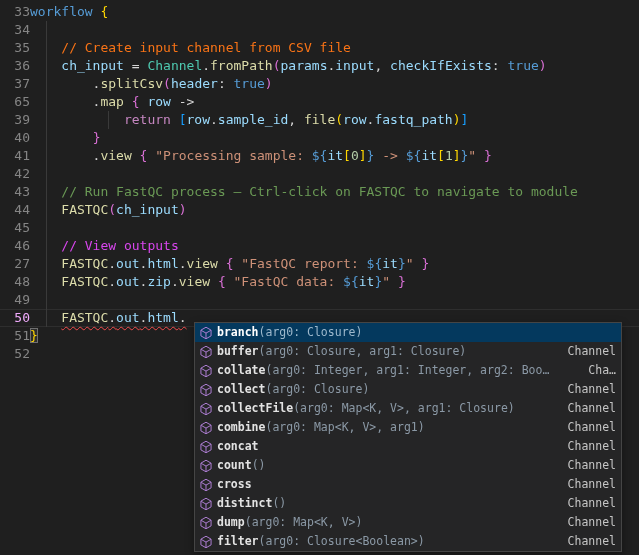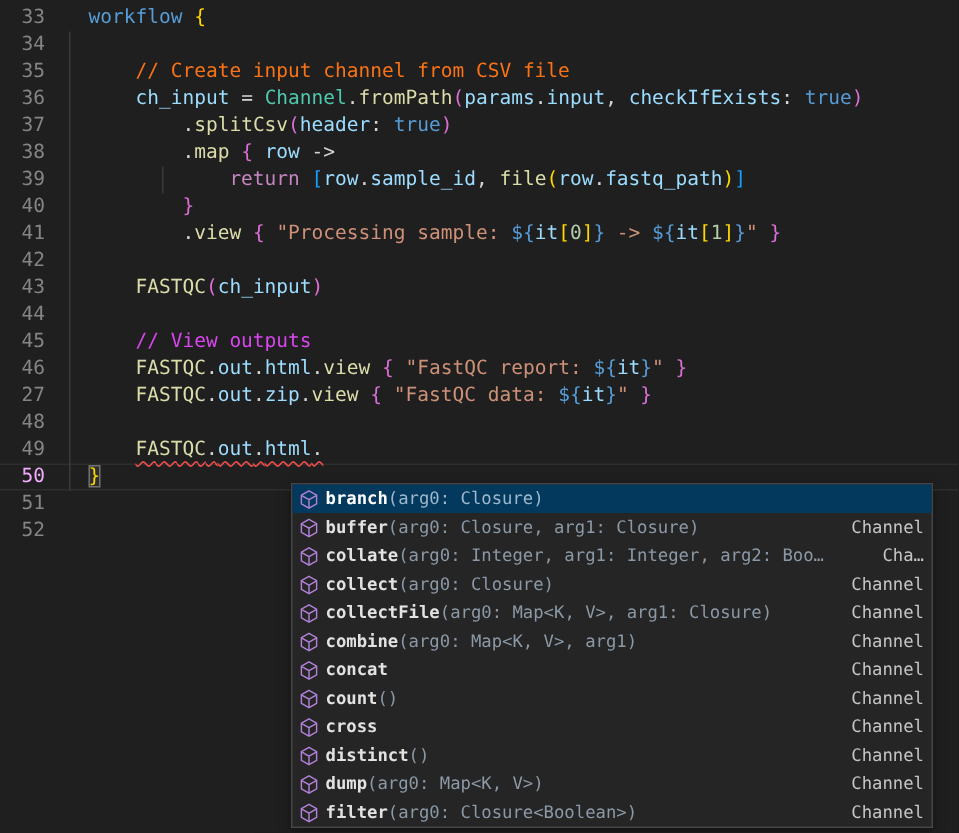--- a/index.html
+++ b/index.html
@@ -6,21 +6,21 @@
   .screen{
     position:relative;width:639px;height:555px;overflow:hidden;
     background:var(--editor-bg,#1f1f1f);
     font-family:"DejaVu Sans Mono","Liberation Mono",monospace;
   }
   
   .gutter{position:absolute;left:0;top:3px;width:30px;text-align:right;z-index:2;}
   .gutter .ln{height:18px;line-height:18px;font-size:13px;color:#858585;}
   .gutter .ln.active{color:#f0abfc;}
   
-  .code{position:absolute;left:59px;top:3px;right:0;z-index:2;}
+  .code{position:absolute;left:30px;top:3px;right:0;z-index:2;}
   .code-line{height:18px;line-height:18px;font-size:13px;white-space:pre;color:#d4d4d4;}
   .squiggle{
     text-decoration-line:underline;text-decoration-style:wavy;
     text-decoration-color:var(--err,#f14c4c);text-decoration-thickness:1px;
     text-underline-offset:3.5px;
   }
   .bracket-match{outline:1px solid #707070;outline-offset:-1px;background:rgba(110,110,110,.18);}
   
   .current-line{position:absolute;left:0;top:309px;width:639px;height:18px;box-sizing:border-box;
     border-top:1px solid #2e2e2e;border-bottom:1px solid #2e2e2e;z-index:1;}
@@ -48,21 +48,21 @@
 <div class="screen">
   <div class="current-line"></div>
   <div class="indent-guide guide-a"></div>
   <div class="indent-guide guide-b"></div>
   <div class="gutter">
       <div class="ln">33</div>
       <div class="ln">34</div>
       <div class="ln">35</div>
       <div class="ln">36</div>
       <div class="ln">37</div>
-      <div class="ln">38</div>
+      <div class="ln">65</div>
       <div class="ln">39</div>
       <div class="ln">40</div>
       <div class="ln">41</div>
       <div class="ln">42</div>
       <div class="ln">43</div>
       <div class="ln">44</div>
       <div class="ln">45</div>
       <div class="ln">46</div>
       <div class="ln">27</div>
       <div class="ln">48</div>
@@ -75,20 +75,21 @@
       <div class="code-line"><span style="color: rgb(86, 156, 214);">workflow</span><span style="color: rgb(212, 212, 212);"> </span><span style="color: rgb(255, 215, 0);">{</span></div>
       <div class="code-line"></div>
       <div class="code-line"><span style="color: #f97316;">    // Create input channel from CSV file</span></div>
       <div class="code-line"><span style="color: rgb(212, 212, 212);">    </span><span style="color: rgb(156, 220, 254);">ch_input</span><span style="color: rgb(212, 212, 212);"> = </span><span style="color: rgb(78, 201, 176);">Channel</span><span style="color: rgb(212, 212, 212);">.</span><span style="color: rgb(220, 220, 170);">fromPath</span><span style="color: rgb(218, 112, 214);">(</span><span style="color: rgb(156, 220, 254);">params</span><span style="color: rgb(212, 212, 212);">.</span><span style="color: rgb(156, 220, 254);">input</span><span style="color: rgb(212, 212, 212);">, </span><span style="color: rgb(156, 220, 254);">checkIfExists</span><span style="color: rgb(212, 212, 212);">: </span><span style="color: rgb(86, 156, 214);">true</span><span style="color: rgb(218, 112, 214);">)</span></div>
       <div class="code-line"><span style="color: rgb(212, 212, 212);">        .</span><span style="color: rgb(220, 220, 170);">splitCsv</span><span style="color: rgb(218, 112, 214);">(</span><span style="color: rgb(156, 220, 254);">header</span><span style="color: rgb(212, 212, 212);">: </span><span style="color: rgb(86, 156, 214);">true</span><span style="color: rgb(218, 112, 214);">)</span></div>
       <div class="code-line"><span style="color: rgb(212, 212, 212);">        .</span><span style="color: rgb(220, 220, 170);">map</span><span style="color: rgb(212, 212, 212);"> </span><span style="color: rgb(218, 112, 214);">{</span><span style="color: rgb(212, 212, 212);"> </span><span style="color: rgb(156, 220, 254);">row</span><span style="color: rgb(212, 212, 212);"> -&gt;</span></div>
       <div class="code-line"><span style="color: rgb(212, 212, 212);">            </span><span style="color: rgb(197, 134, 192);">return</span><span style="color: rgb(212, 212, 212);"> </span><span style="color: rgb(23, 159, 255);">[</span><span style="color: rgb(156, 220, 254);">row</span><span style="color: rgb(212, 212, 212);">.</span><span style="color: rgb(156, 220, 254);">sample_id</span><span style="color: rgb(212, 212, 212);">, </span><span style="color: rgb(220, 220, 170);">file</span><span style="color: rgb(255, 215, 0);">(</span><span style="color: rgb(156, 220, 254);">row</span><span style="color: rgb(212, 212, 212);">.</span><span style="color: rgb(156, 220, 254);">fastq_path</span><span style="color: rgb(255, 215, 0);">)</span><span style="color: rgb(23, 159, 255);">]</span></div>
       <div class="code-line"><span style="color: rgb(212, 212, 212);">        </span><span style="color: rgb(218, 112, 214);">}</span></div>
       <div class="code-line"><span style="color: rgb(212, 212, 212);">        .</span><span style="color: rgb(220, 220, 170);">view</span><span style="color: rgb(212, 212, 212);"> </span><span style="color: rgb(218, 112, 214);">{</span><span style="color: rgb(212, 212, 212);"> </span><span style="color: rgb(206, 145, 120);">"Processing sample: </span><span style="color: rgb(86, 156, 214);">${</span><span style="color: rgb(156, 220, 254);">it</span><span style="color: rgb(255, 215, 0);">[</span><span style="color: rgb(181, 206, 168);">0</span><span style="color: rgb(255, 215, 0);">]</span><span style="color: rgb(86, 156, 214);">}</span><span style="color: rgb(206, 145, 120);"> -&gt; </span><span style="color: rgb(86, 156, 214);">${</span><span style="color: rgb(156, 220, 254);">it</span><span style="color: rgb(255, 215, 0);">[</span><span style="color: rgb(181, 206, 168);">1</span><span style="color: rgb(255, 215, 0);">]</span><span style="color: rgb(86, 156, 214);">}</span><span style="color: rgb(206, 145, 120);">"</span><span style="color: rgb(212, 212, 212);"> </span><span style="color: rgb(218, 112, 214);">}</span></div>
       <div class="code-line"></div>
+      <div class="code-line"><span style="color: rgb(106, 153, 85);">    // Run FastQC process — Ctrl-click on FASTQC to navigate to module</span></div>
       <div class="code-line"><span style="color: rgb(212, 212, 212);">    </span><span style="color: rgb(220, 220, 170);">FASTQC</span><span style="color: rgb(218, 112, 214);">(</span><span style="color: rgb(156, 220, 254);">ch_input</span><span style="color: rgb(218, 112, 214);">)</span></div>
       <div class="code-line"></div>
       <div class="code-line"><span style="color: #d946ef;">    // View outputs</span></div>
       <div class="code-line"><span style="color: rgb(212, 212, 212);">    </span><span style="color: rgb(220, 220, 170);">FASTQC</span><span style="color: rgb(212, 212, 212);">.</span><span style="color: rgb(156, 220, 254);">out</span><span style="color: rgb(212, 212, 212);">.</span><span style="color: rgb(156, 220, 254);">html</span><span style="color: rgb(212, 212, 212);">.</span><span style="color: rgb(220, 220, 170);">view</span><span style="color: rgb(212, 212, 212);"> </span><span style="color: rgb(218, 112, 214);">{</span><span style="color: rgb(212, 212, 212);"> </span><span style="color: rgb(206, 145, 120);">"FastQC report: </span><span style="color: rgb(86, 156, 214);">${</span><span style="color: rgb(156, 220, 254);">it</span><span style="color: rgb(86, 156, 214);">}</span><span style="color: rgb(206, 145, 120);">"</span><span style="color: rgb(212, 212, 212);"> </span><span style="color: rgb(218, 112, 214);">}</span></div>
       <div class="code-line"><span style="color: rgb(212, 212, 212);">    </span><span style="color: rgb(220, 220, 170);">FASTQC</span><span style="color: rgb(212, 212, 212);">.</span><span style="color: rgb(156, 220, 254);">out</span><span style="color: rgb(212, 212, 212);">.</span><span style="color: rgb(156, 220, 254);">zip</span><span style="color: rgb(212, 212, 212);">.</span><span style="color: rgb(220, 220, 170);">view</span><span style="color: rgb(212, 212, 212);"> </span><span style="color: rgb(218, 112, 214);">{</span><span style="color: rgb(212, 212, 212);"> </span><span style="color: rgb(206, 145, 120);">"FastQC data: </span><span style="color: rgb(86, 156, 214);">${</span><span style="color: rgb(156, 220, 254);">it</span><span style="color: rgb(86, 156, 214);">}</span><span style="color: rgb(206, 145, 120);">"</span><span style="color: rgb(212, 212, 212);"> </span><span style="color: rgb(218, 112, 214);">}</span></div>
       <div class="code-line"></div>
       <div class="code-line"><span style="color: rgb(212, 212, 212);">    </span><span class="squiggle"><span style="color: rgb(220, 220, 170);">FASTQC</span><span style="color: rgb(212, 212, 212);">.</span><span style="color: rgb(156, 220, 254);">out</span><span style="color: rgb(212, 212, 212);">.</span><span style="color: rgb(156, 220, 254);">html</span><span style="color: rgb(212, 212, 212);">.</span></span></div>
       <div class="code-line"><span class="bracket-match" style="color: rgb(255, 215, 0);">}</span></div>
       <div class="code-line"></div>
     </div>

